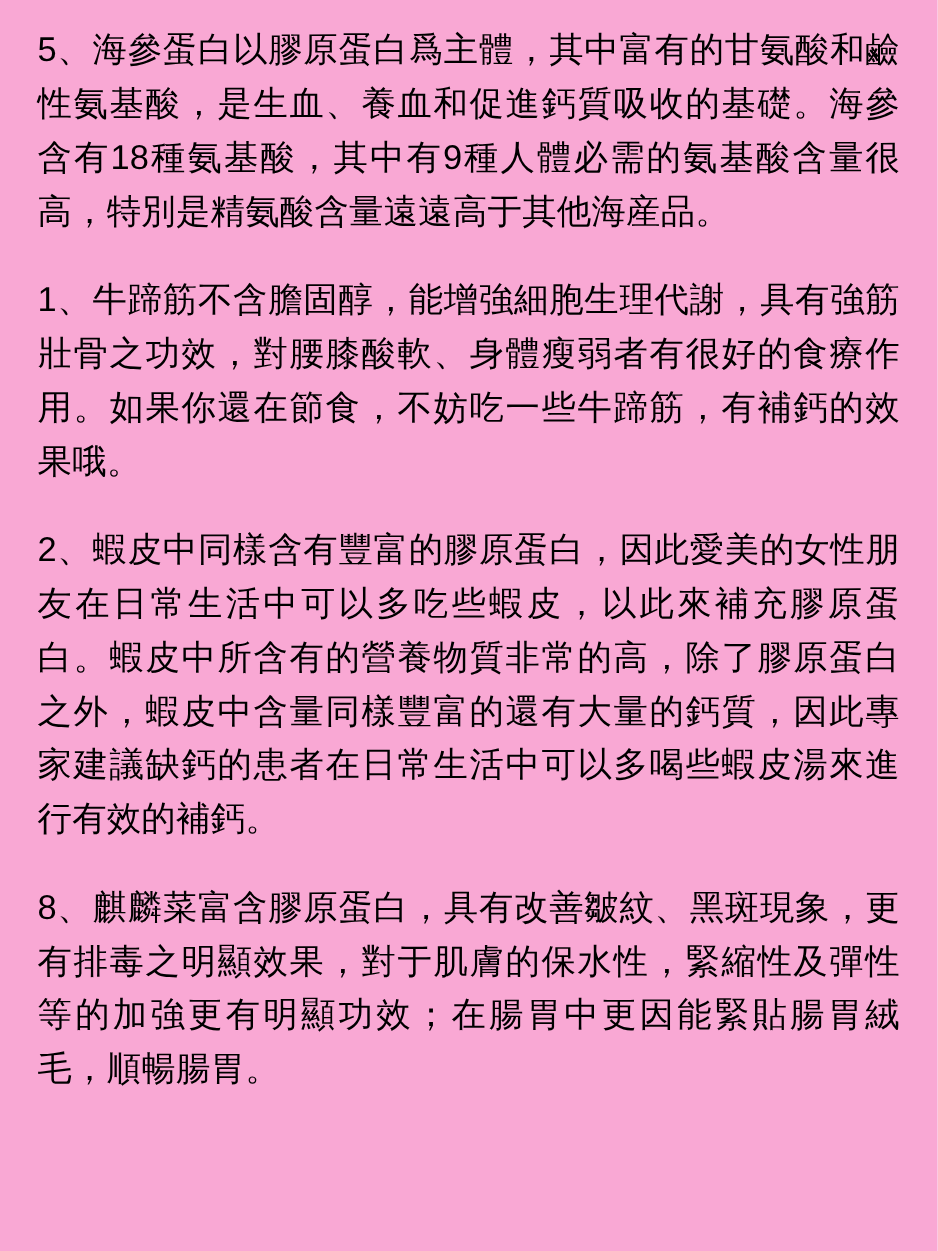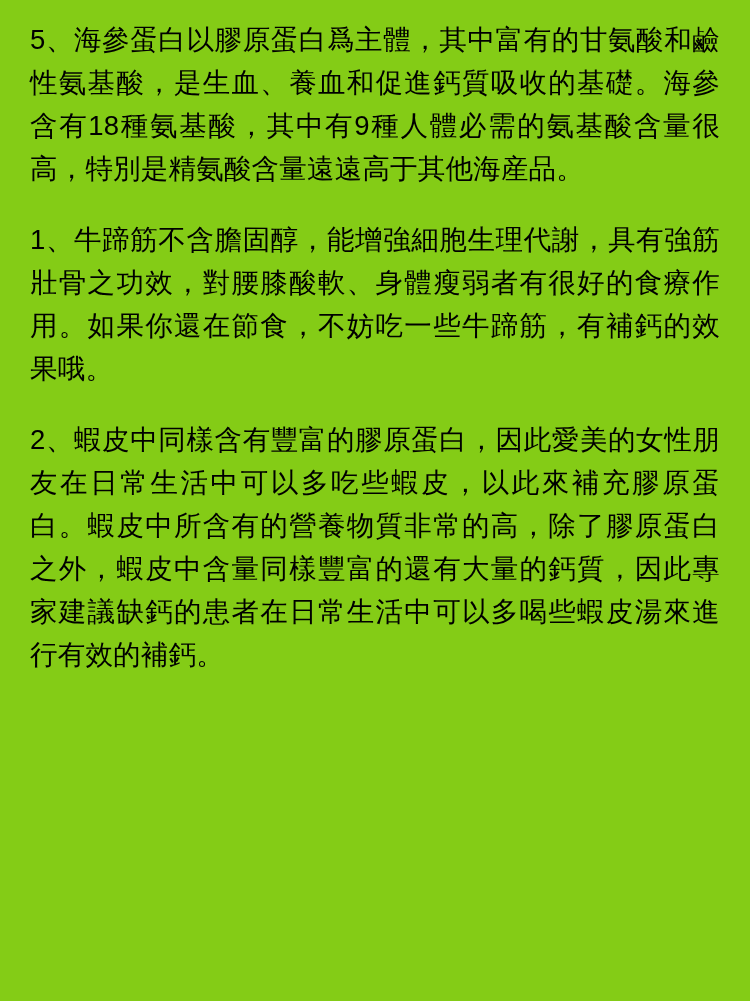--- a/index.html
+++ b/index.html
@@ -11,21 +11,21 @@
     width: 750px;
     min-height: 1001px;
     font-family: "Liberation Sans", "DejaVu Sans", sans-serif;
     color: #000000;
   }
   .page {
     width: 750px;
     min-height: 1001px;
     box-sizing: border-box;
     padding: 18px 30px 20px 30px;
-    background: #84cc16;
+    background: #f9a8d4;
   }
   .para {
     font-size: 27.5px;
     line-height: 43px;
     letter-spacing: 0.2px;
     text-align: justify;
     text-justify: inter-character;
     margin: 0 0 28px 0;
     word-break: break-all;
     font-weight: 400;
@@ -34,13 +34,14 @@
     margin-bottom: 0;
   }
 </style>
 </head>
 <body>
 
 <div class="page">
   <p class="para">5、海參蛋白以膠原蛋白爲主體，其中富有的甘氨酸和鹼性氨基酸，是生血、養血和促進鈣質吸收的基礎。海參含有18種氨基酸，其中有9種人體必需的氨基酸含量很高，特別是精氨酸含量遠遠高于其他海産品。</p>
   <p class="para">1、牛蹄筋不含膽固醇，能增強細胞生理代謝，具有強筋壯骨之功效，對腰膝酸軟、身體瘦弱者有很好的食療作用。如果你還在節食，不妨吃一些牛蹄筋，有補鈣的效果哦。</p>
   <p class="para">2、蝦皮中同樣含有豐富的膠原蛋白，因此愛美的女性朋友在日常生活中可以多吃些蝦皮，以此來補充膠原蛋白。蝦皮中所含有的營養物質非常的高，除了膠原蛋白之外，蝦皮中含量同樣豐富的還有大量的鈣質，因此專家建議缺鈣的患者在日常生活中可以多喝些蝦皮湯來進行有效的補鈣。</p>
+  <p class="para">8、麒麟菜富含膠原蛋白，具有改善皺紋、黑斑現象，更有排毒之明顯效果，對于肌膚的保水性，緊縮性及彈性等的加強更有明顯功效；在腸胃中更因能緊貼腸胃絨毛，順暢腸胃。</p>
 </div>
 
 </body></html>

